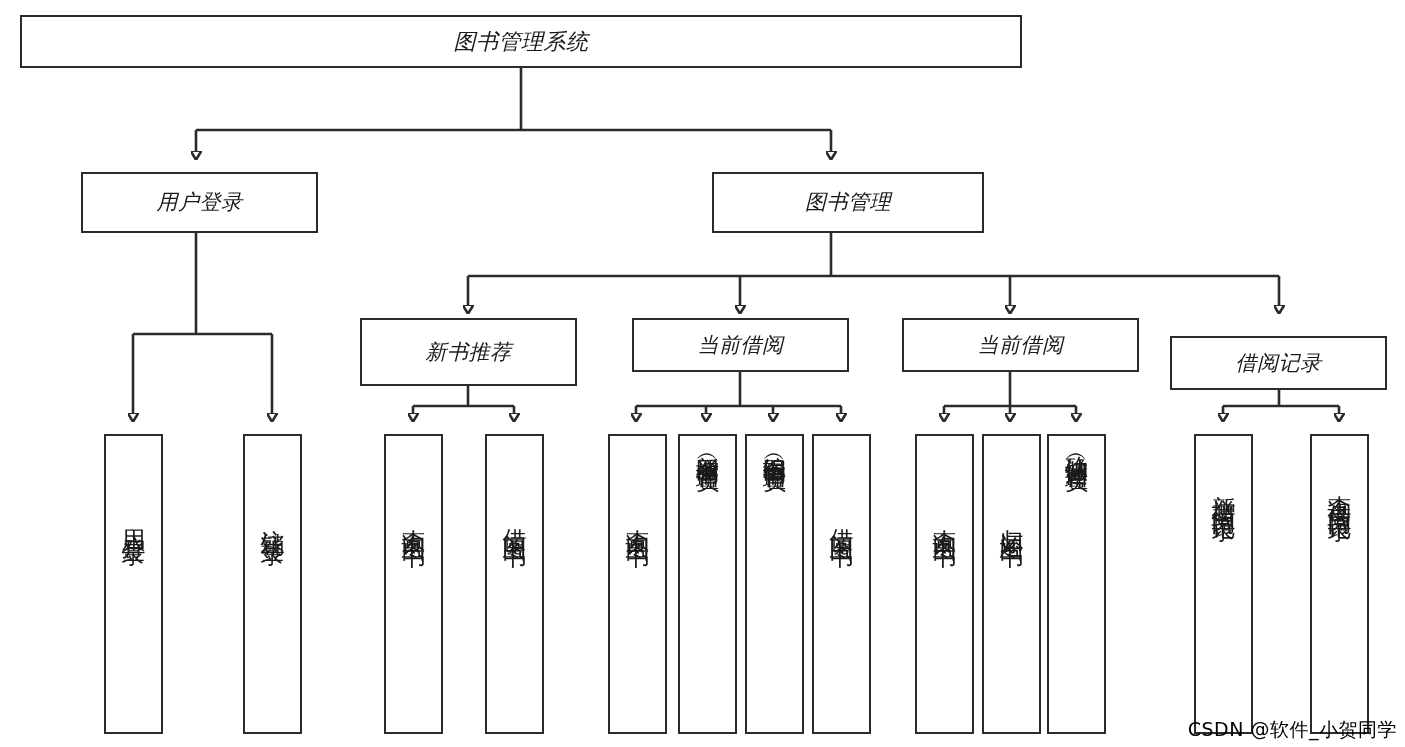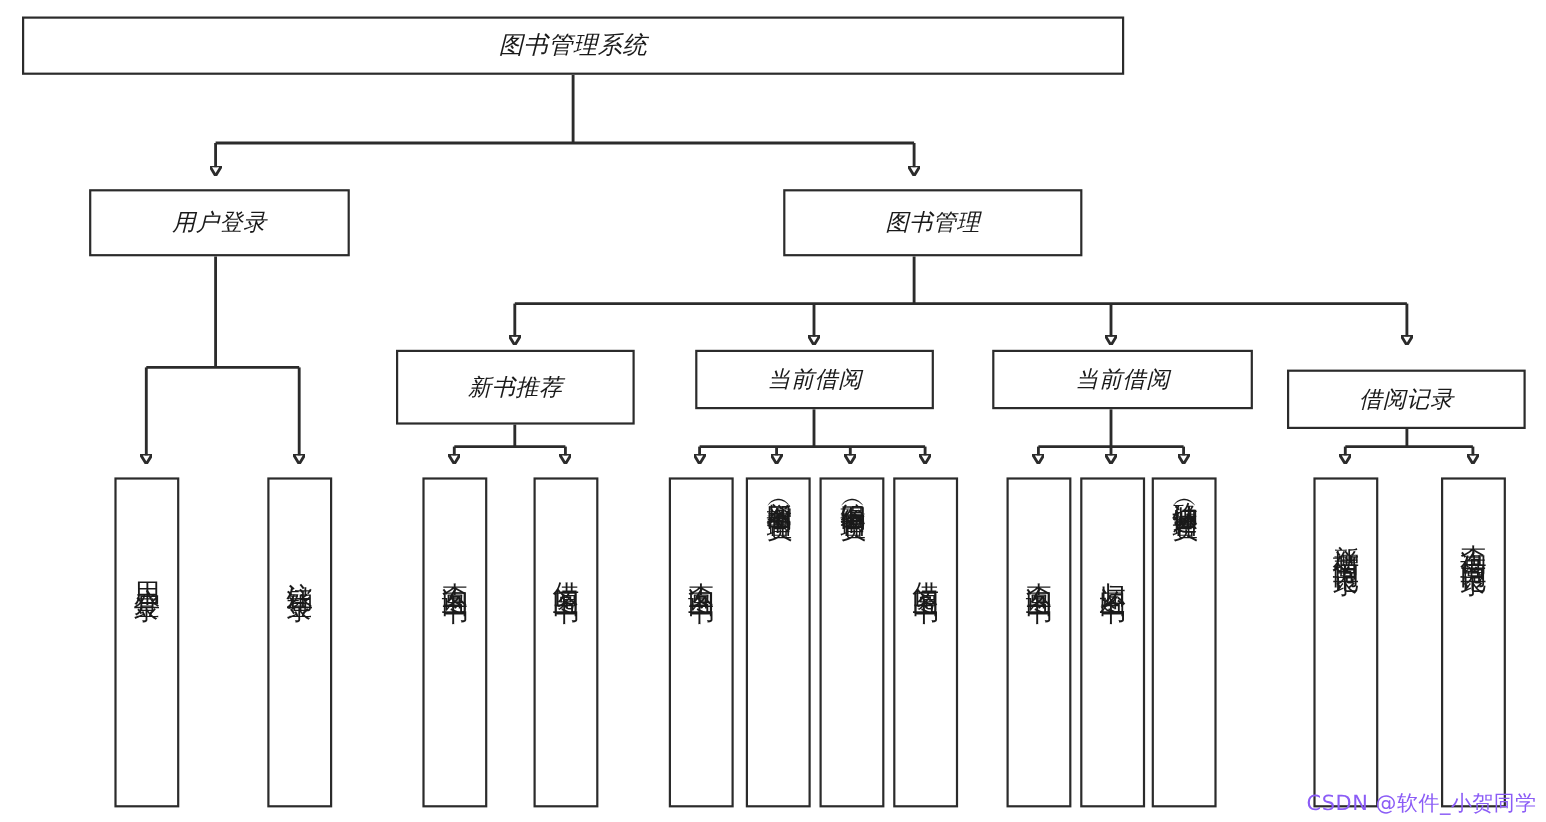--- a/index.html
+++ b/index.html
@@ -79,21 +79,21 @@
     stroke: #2b2b2b;
     stroke-width: 2.6;
     fill: none;
   }
   
   #watermark {
     position: absolute;
     right: 8px;
     bottom: 4px;
     font-size: 19px;
-    color: #8b5cf6;
+    color: #000000;
     letter-spacing: 0.5px;
     white-space: nowrap;
     font-family: "DejaVu Sans", "Liberation Sans", sans-serif;
   }
 </style>
 </head>
 <body>
 
 <div id="diagram-root">
 

